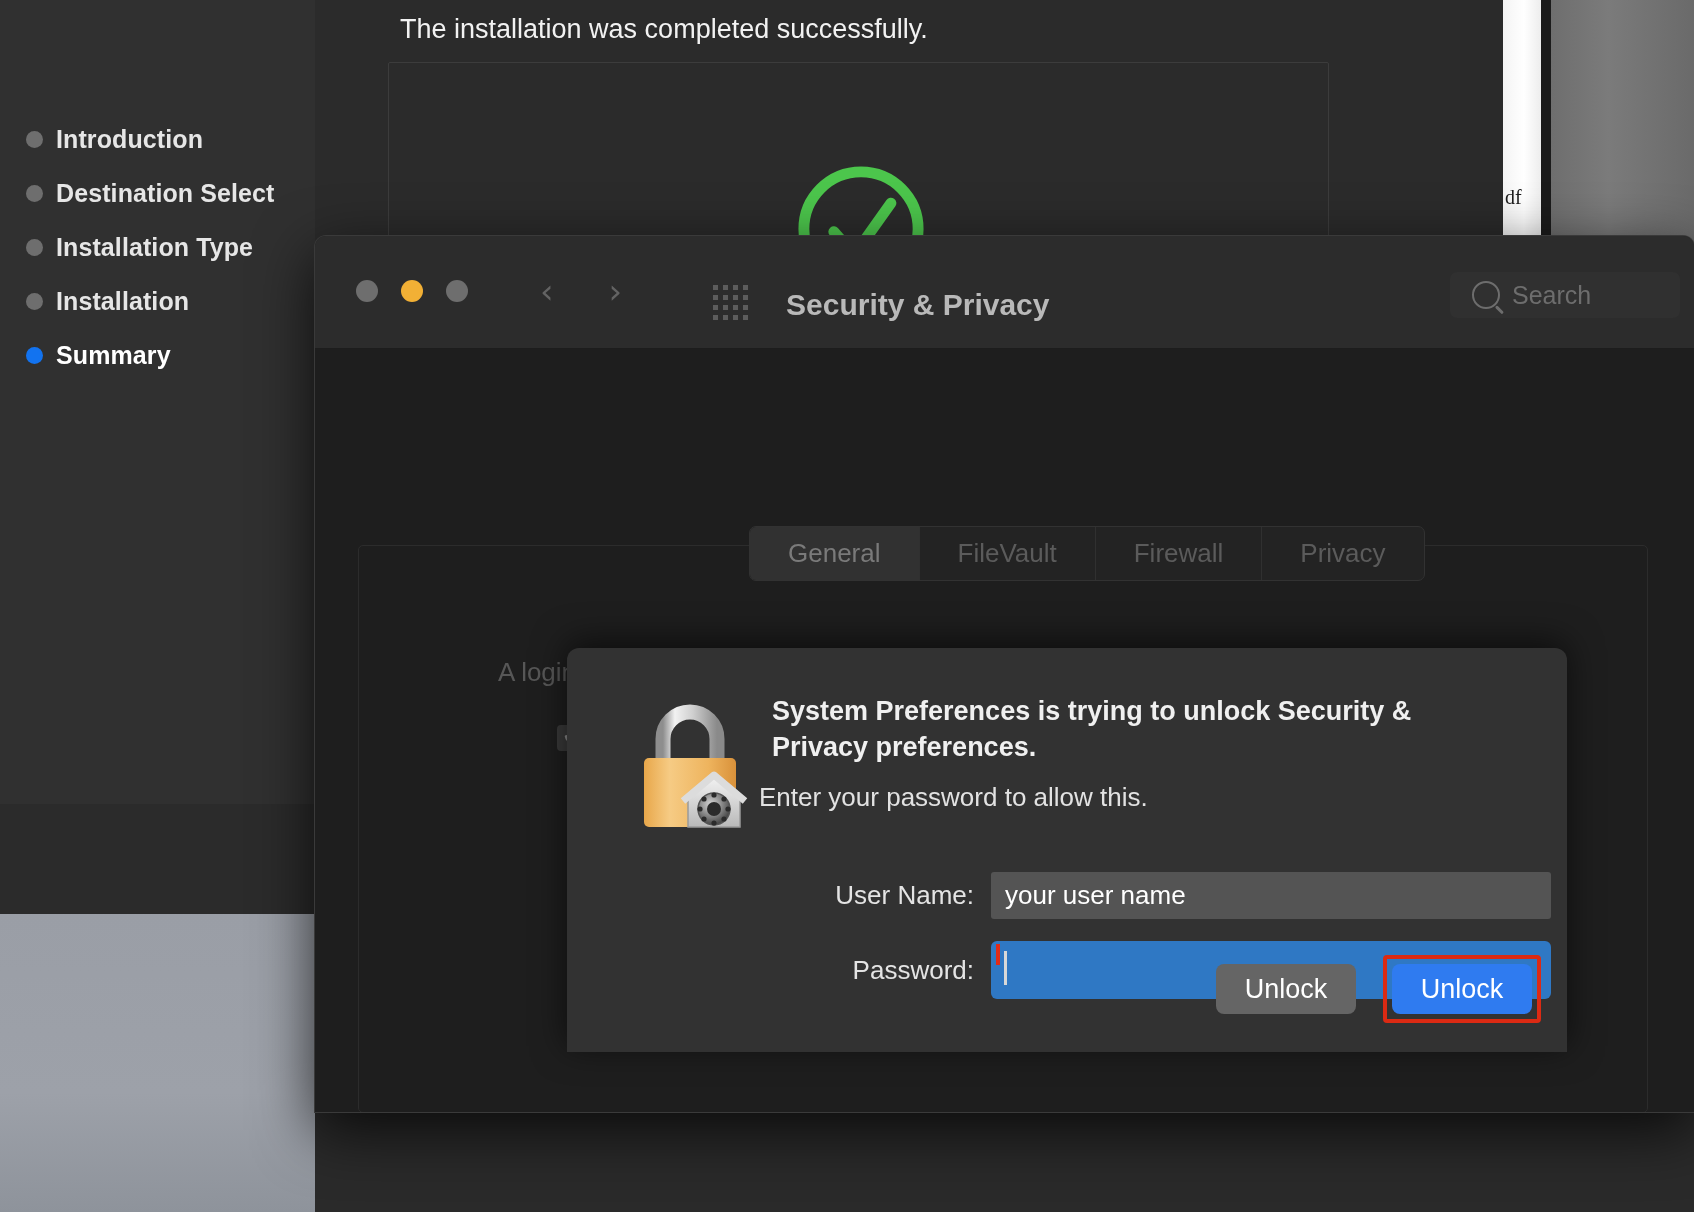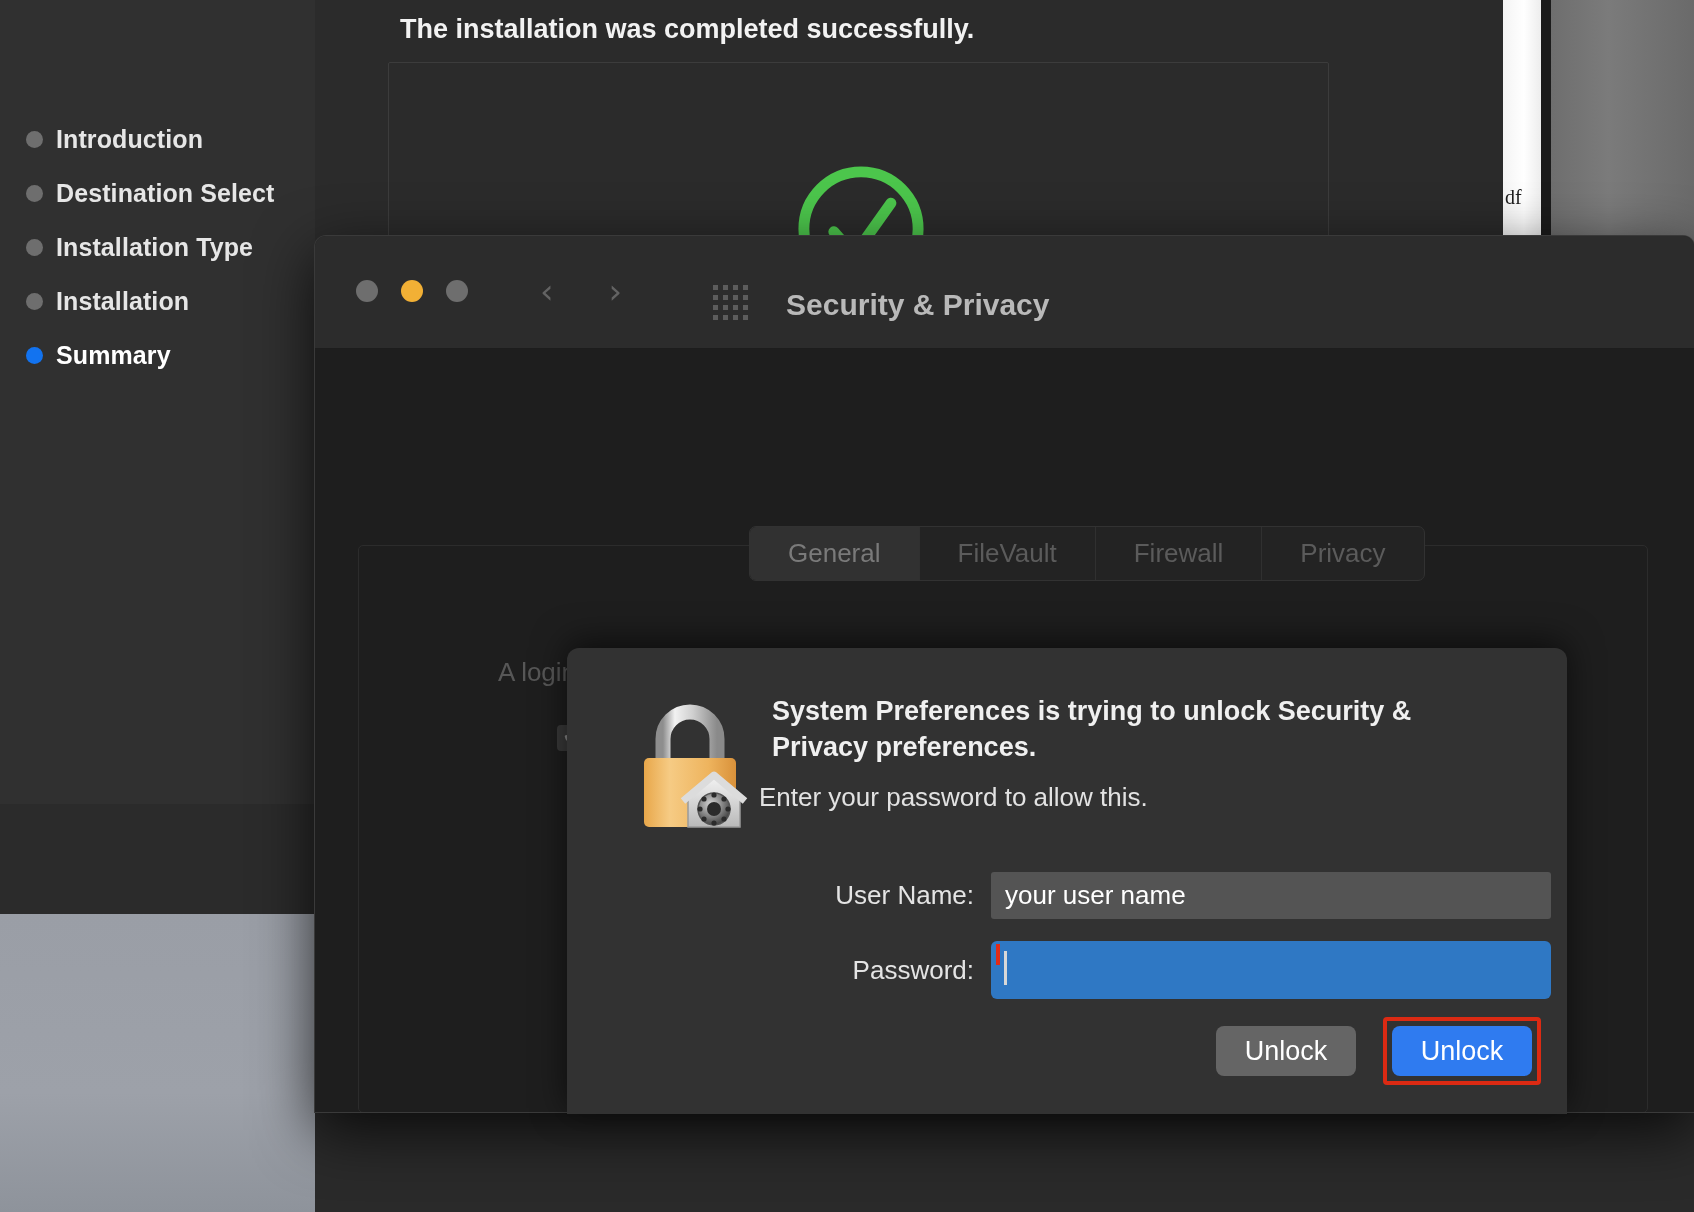--- a/index.html
+++ b/index.html
@@ -114,21 +114,21 @@
     top: 0;
     width: 1145px;
     height: 914px;
     background: #2b2b2b;
   }
   .installer-headline {
     position: absolute;
     left: 85px;
     top: 14px;
     font-size: 27px;
-    font-weight: bold;
+    font-weight: normal;
     color: #f2f2f2;
     white-space: nowrap;
   }
   .installer-panel {
     position: absolute;
     left: 73px;
     top: 62px;
     width: 941px;
     height: 790px;
     border: 1px solid #3c3c3c;
@@ -365,21 +365,21 @@
     text-align: center;
     font-family: "DejaVu Sans", sans-serif;
   }
 
   
   .sheet {
     position: absolute;
     left: 567px;
     top: 648px;
     width: 1000px;
-    height: 466px;
+    height: 404px;
     background: #323232;
     border-radius: 12px 12px 0 0;
     box-shadow: 0 -6px 34px rgba(0,0,0,.6);
     overflow: hidden;
   }
   .sheet-lock {
     position: absolute;
     left: 63px;
     top: 47px;
     width: 120px;
@@ -562,20 +562,24 @@
         <i></i>
           <i></i>
           <i></i>
           <i></i>
         <i></i>
           <i></i>
           <i></i>
           <i></i>
       </div>
       <div class="prefs-title">Security &amp; Privacy</div>
+      <div class="search-field">
+        <span class="search-icon"></span>
+        <span class="search-placeholder">Search</span>
+      </div>
     </div>
 
     <div class="prefs-body">
       <div class="prefs-inner-panel"></div>
 
       <div class="tab-bar">
         <div class="tab selected">General</div>
         <div class="tab">FileVault</div>
         <div class="tab">Firewall</div>
         <div class="tab">Privacy</div>

